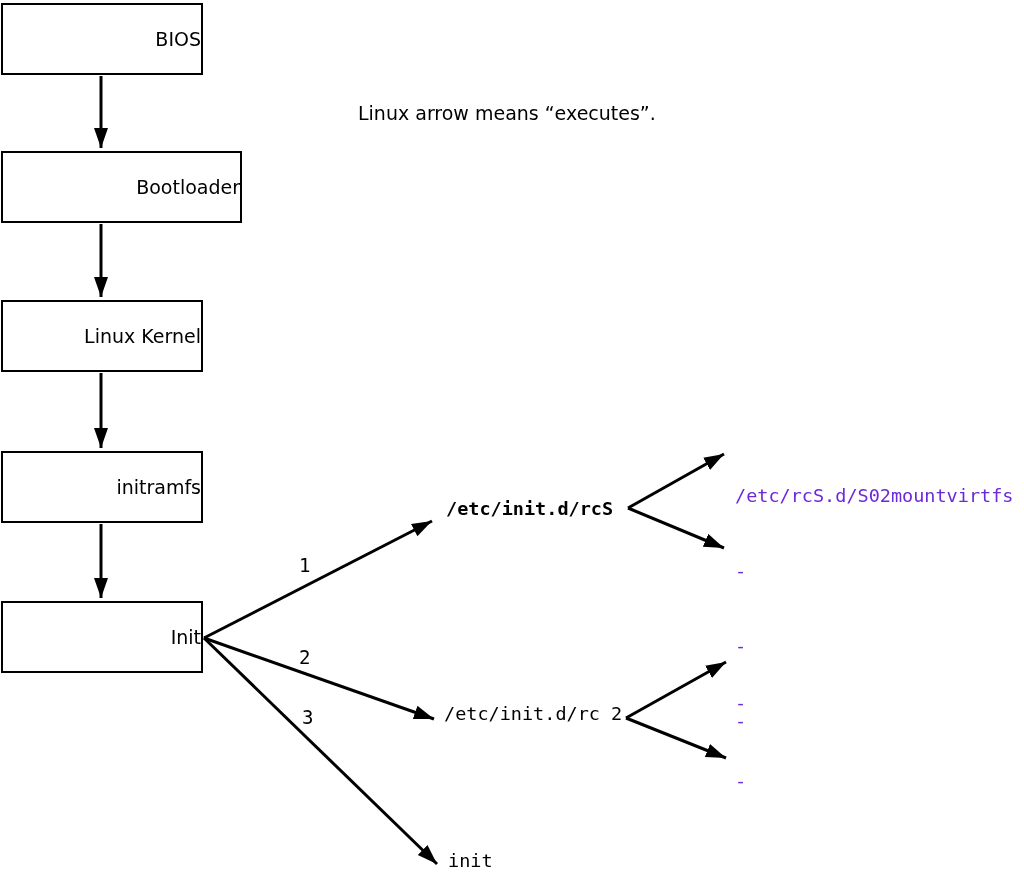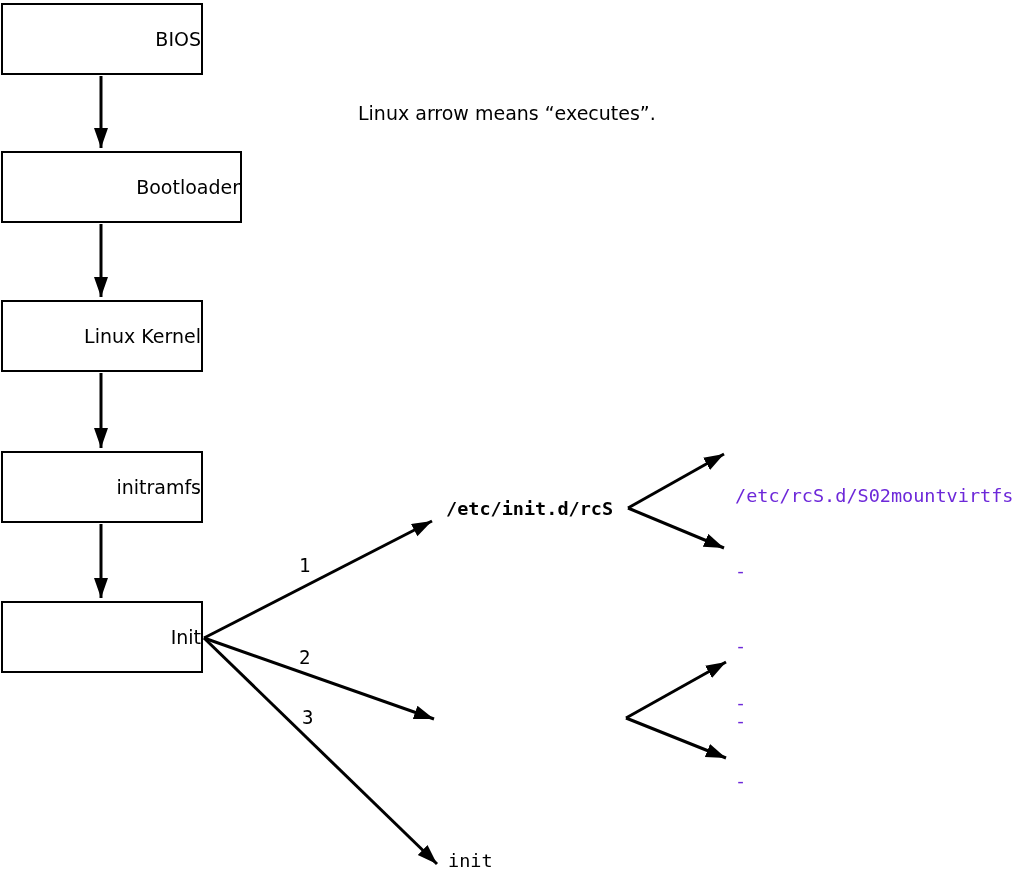--- a/index.html
+++ b/index.html
@@ -123,20 +123,21 @@
   </div>
   <div class="flow-box box-init">
     <span>Init</span>
   </div>
 
   <div class="branch-num num-1">1</div>
   <div class="branch-num num-2">2</div>
   <div class="branch-num num-3">3</div>
 
   <div class="mono target-rcs">/etc/init.d/rcS</div>
+  <div class="mono target-rc2">/etc/init.d/rc 2</div>
   <div class="mono target-getty">init</div>
 
   <div class="child-list list-rcs">
     <div>/etc/rcS.d/S02mountvirtfs</div>
     <div>-</div>
     <div>-</div>
     <div>-</div>
   </div>
 
   <div class="child-list list-rc2">

